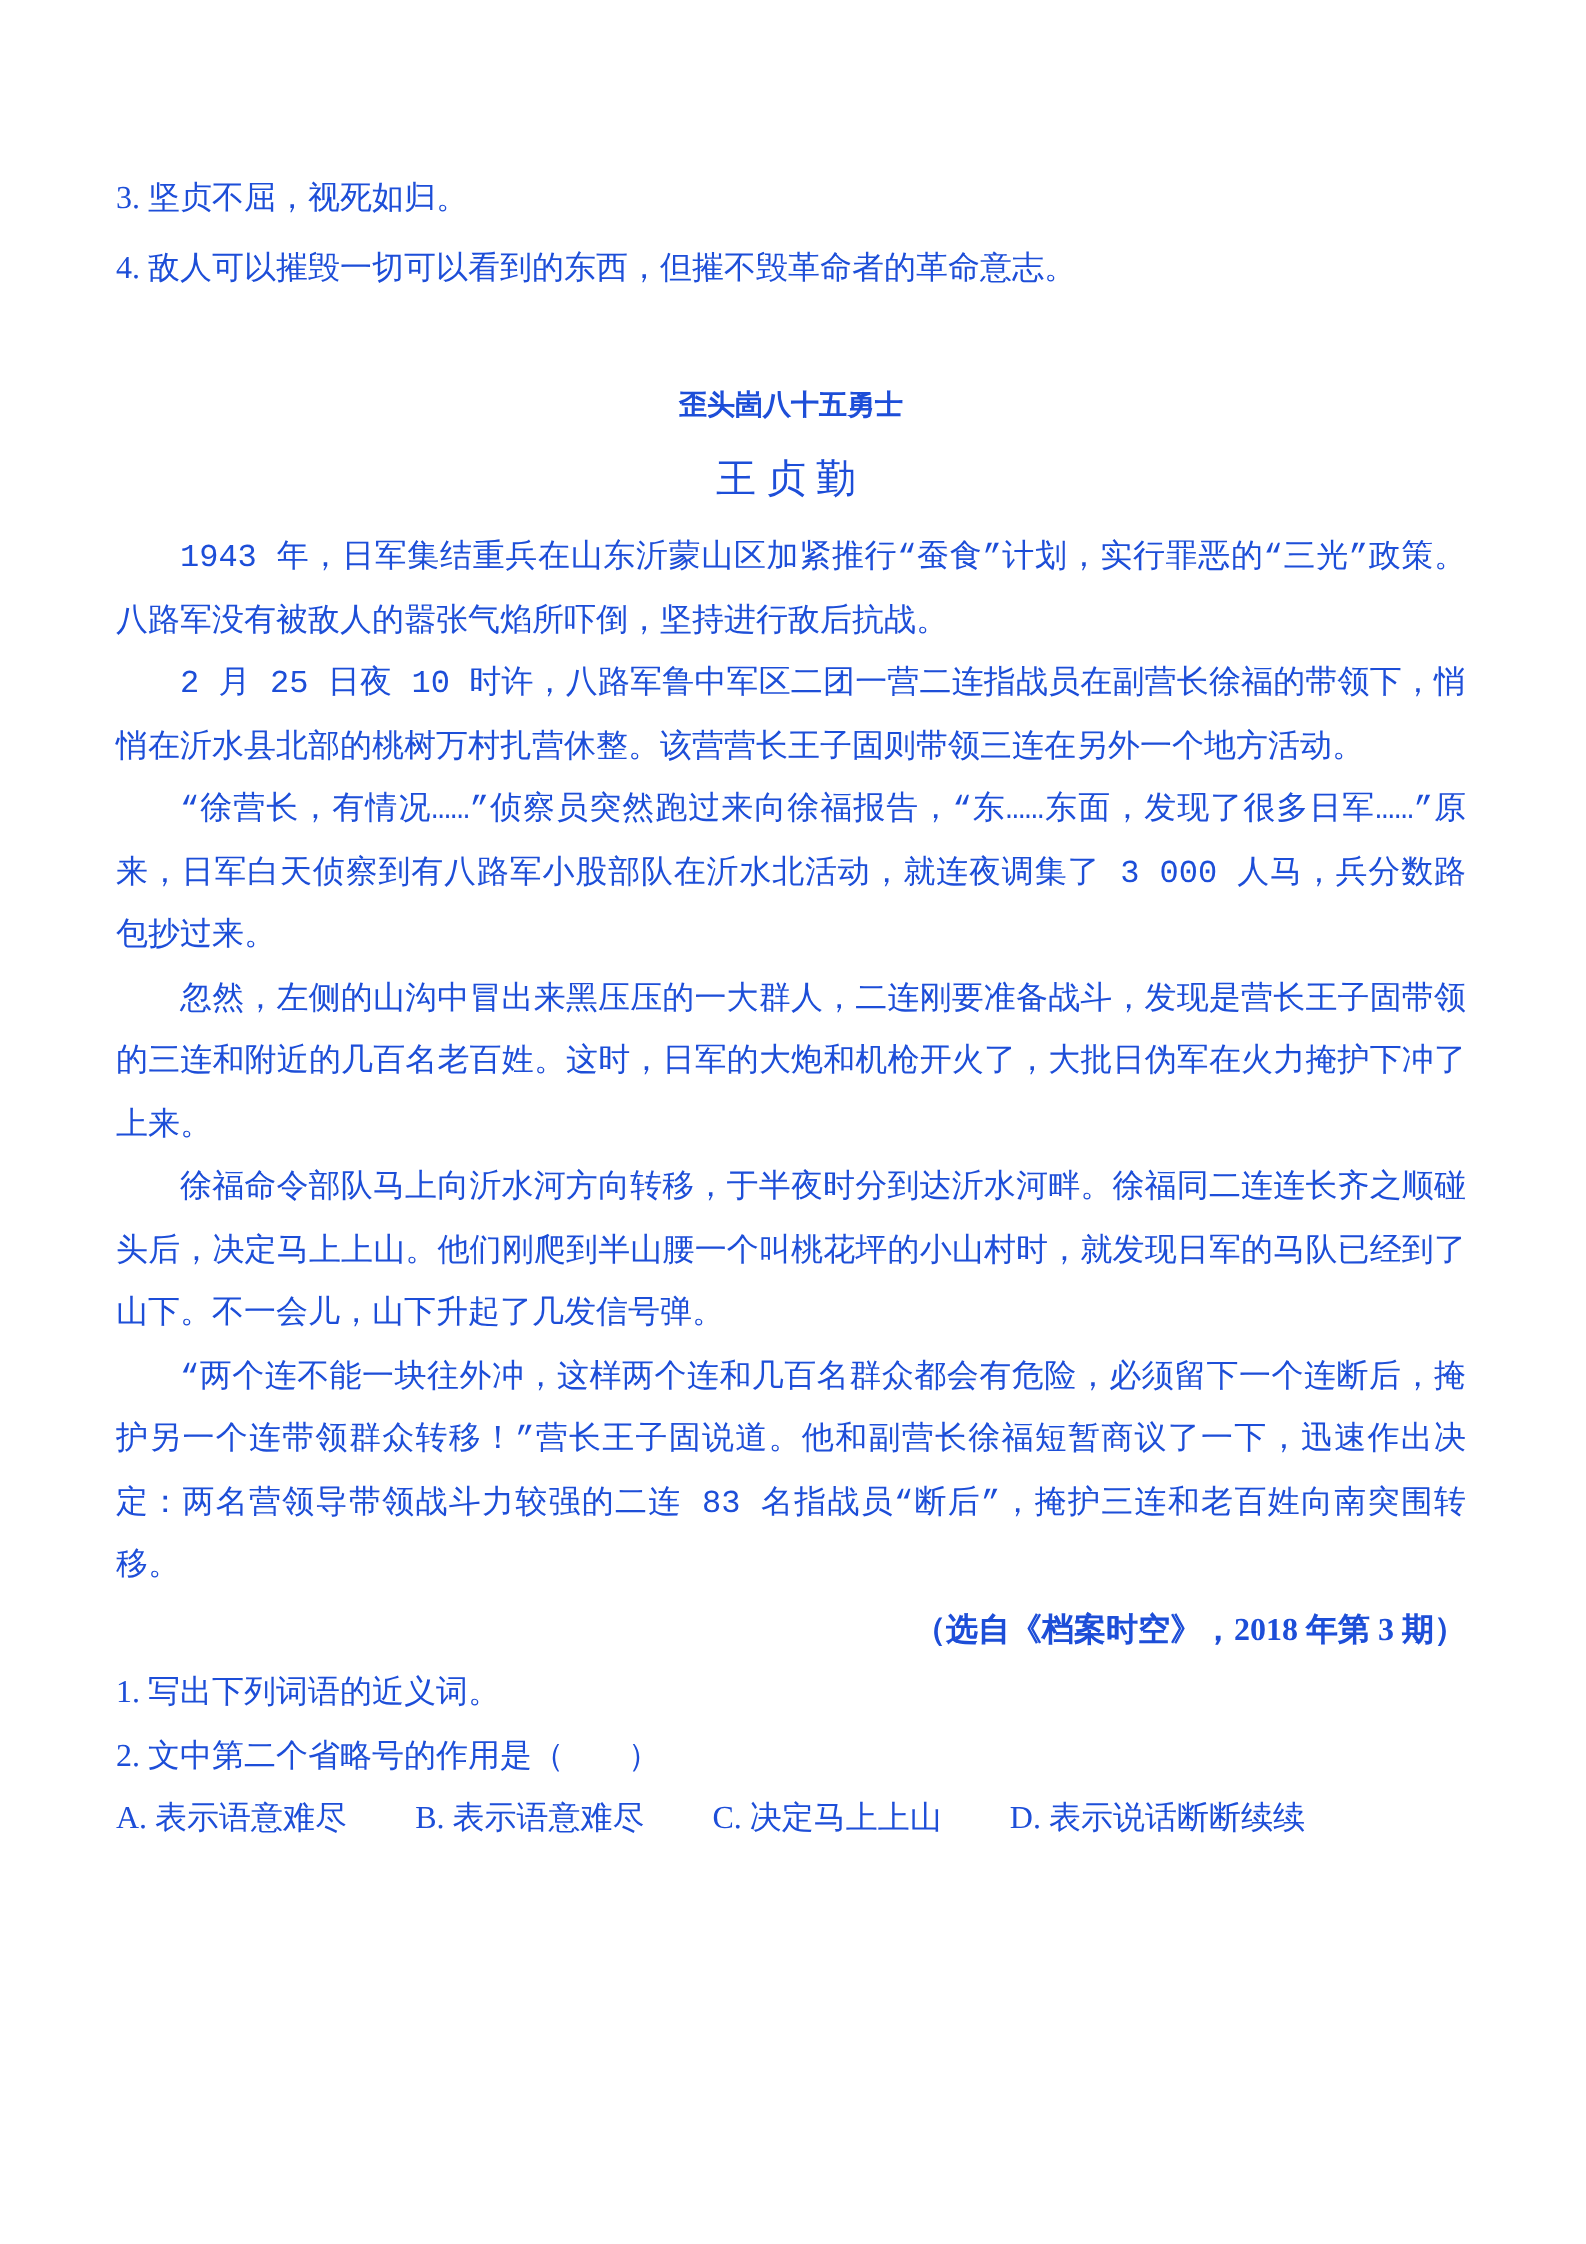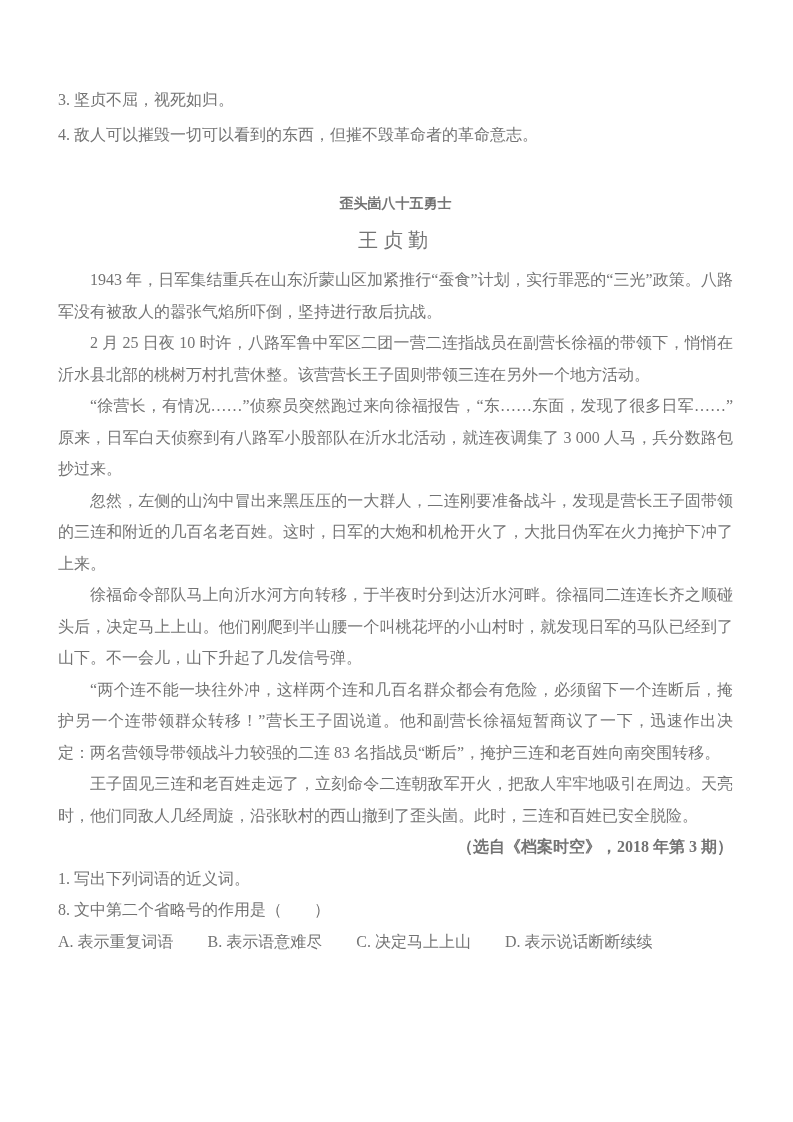--- a/index.html
+++ b/index.html
@@ -8,21 +8,21 @@
     background: #ffffff;
   }
   .page {
     position: relative;
     width: 793px;
     height: 1122px;
     margin: 0 auto;
     background: #ffffff;
     overflow: hidden;
     font-family: "Liberation Serif", "DejaVu Serif", serif;
-    color: #737373;
+    color: #1d4ed8;
   }
   .content {
     padding: 82px 60px 0 58px;
     font-size: 16px;
   }
   .answers p {
     margin: 0;
     line-height: 35px;
     text-align: left;
   }
@@ -42,20 +42,21 @@
   }
   .paragraphs {
     margin-top: 14px;
   }
   .paragraphs p {
     margin: 0;
     line-height: 31.5px;
     text-indent: 2em;
     text-align: justify;
     text-justify: inter-ideograph;
+    font-family: Liberation Mono, monospace;
   }
   .source-line {
     margin: 0;
     line-height: 31.5px;
     text-align: right;
     font-weight: bold;
   }
   .question-prompt {
     margin: 0;
     line-height: 31.5px;
@@ -90,33 +91,32 @@
 
     <div class="article-author">王贞勤</div>
 
     <div class="paragraphs">
       <p>1943 年，日军集结重兵在山东沂蒙山区加紧推行“蚕食”计划，实行罪恶的“三光”政策。八路军没有被敌人的嚣张气焰所吓倒，坚持进行敌后抗战。</p>
       <p>2 月 25 日夜 10 时许，八路军鲁中军区二团一营二连指战员在副营长徐福的带领下，悄悄在沂水县北部的桃树万村扎营休整。该营营长王子固则带领三连在另外一个地方活动。</p>
       <p>“徐营长，有情况……”侦察员突然跑过来向徐福报告，“东……东面，发现了很多日军……”原来，日军白天侦察到有八路军小股部队在沂水北活动，就连夜调集了 3 000 人马，兵分数路包抄过来。</p>
       <p>忽然，左侧的山沟中冒出来黑压压的一大群人，二连刚要准备战斗，发现是营长王子固带领的三连和附近的几百名老百姓。这时，日军的大炮和机枪开火了，大批日伪军在火力掩护下冲了上来。</p>
       <p>徐福命令部队马上向沂水河方向转移，于半夜时分到达沂水河畔。徐福同二连连长齐之顺碰头后，决定马上上山。他们刚爬到半山腰一个叫桃花坪的小山村时，就发现日军的马队已经到了山下。不一会儿，山下升起了几发信号弹。</p>
       <p>“两个连不能一块往外冲，这样两个连和几百名群众都会有危险，必须留下一个连断后，掩护另一个连带领群众转移！”营长王子固说道。他和副营长徐福短暂商议了一下，迅速作出决定：两名营领导带领战斗力较强的二连 83 名指战员“断后”，掩护三连和老百姓向南突围转移。</p>
-      <p>王子固见三连和老百姓走远了，立刻命令二连朝敌军开火，把敌人牢牢地吸引在周边。天亮时，他们同敌人几经周旋，沿张耿村的西山撤到了歪头崮。此时，三连和百姓已安全脱险。</p>
     </div>
 
     <p class="source-line">（选自《档案时空》，2018 年第 3 期）</p>
 
     <div>
       <p class="question-prompt">1. 写出下列词语的近义词。</p>
     </div>
 
     <div>
-      <p class="question-prompt">8. 文中第二个省略号的作用是（　　）</p>
+      <p class="question-prompt">2. 文中第二个省略号的作用是（　　）</p>
       <div class="options-row">
-        <span>A. 表示重复词语</span>
+        <span>A. 表示语意难尽</span>
         <span>B. 表示语意难尽</span>
         <span>C. 决定马上上山</span>
         <span>D. 表示说话断断续续</span>
       </div>
     </div>
 
   </div>
 </div>
 
 </body></html>

